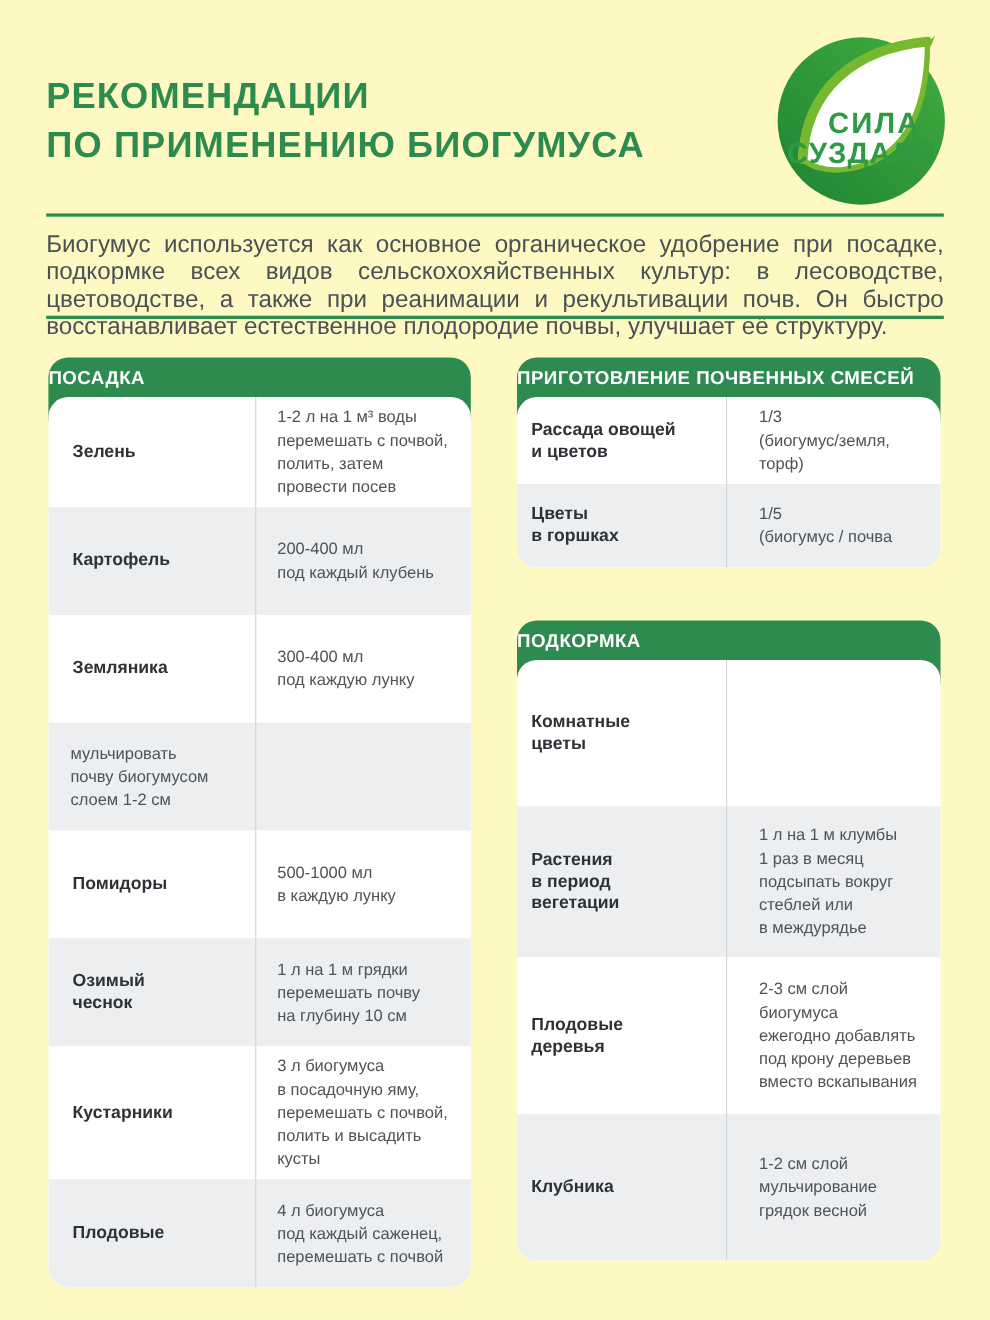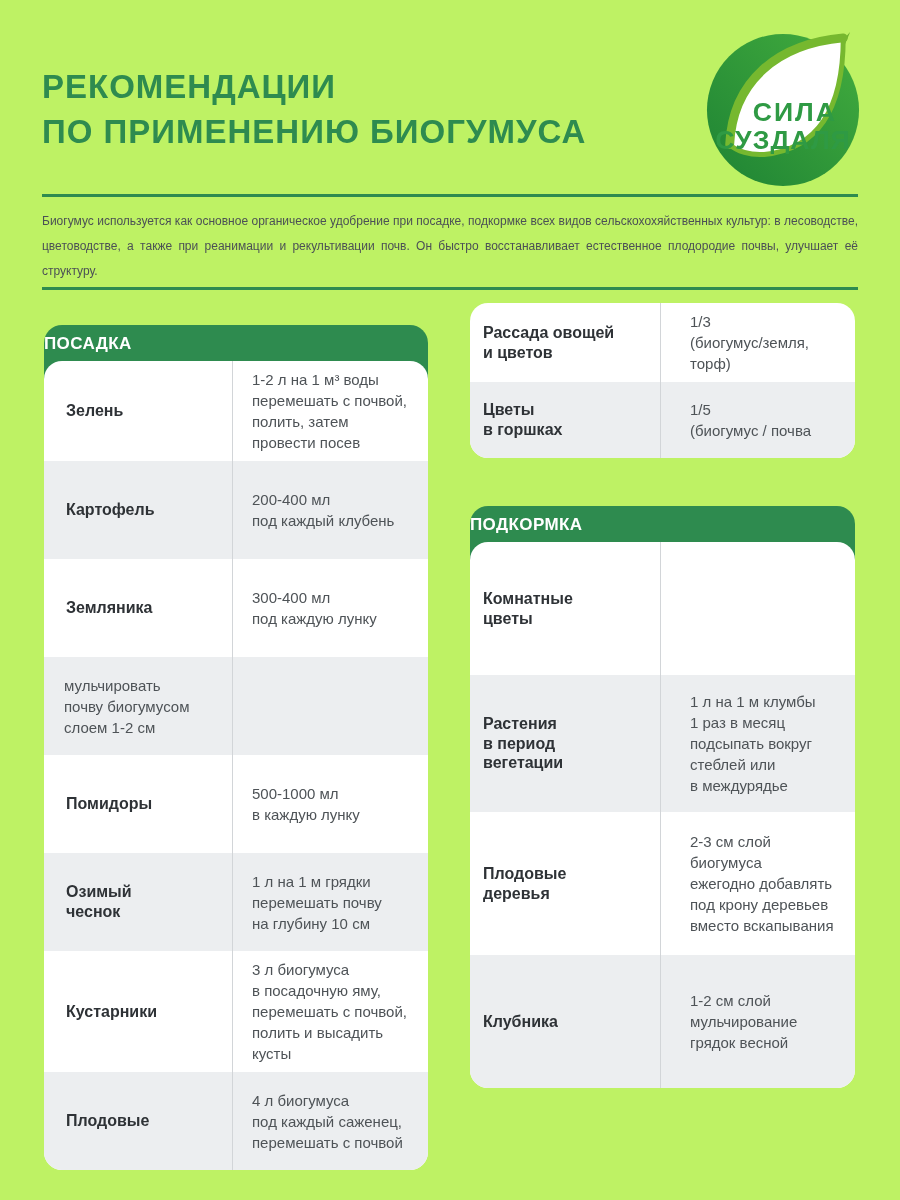--- a/index.html
+++ b/index.html
@@ -9,32 +9,32 @@
     --c-logo-light:#43AD3E;
     --c-logo-text:#2F9A44;
     --c-row-gray:#ECEEF0;
     --c-label:#2E3236;
     --c-value:#4E5357;
     --c-divider:#D2D5D8;
   }
   *{margin:0;padding:0;box-sizing:border-box}
   html,body{background:#fff}
   body{font-family:"Liberation Sans","DejaVu Sans",sans-serif}
-  .page{position:relative;width:900px;height:1200px;background:#bef264;overflow:hidden}
+  .page{position:relative;width:900px;height:1200px;background:#fef9c3;overflow:hidden}
 
   
   .title{position:absolute;left:42px;top:64px;font-size:33px;font-weight:700;
          letter-spacing:1px;line-height:45px;color:var(--c-green)}
   .logo{position:absolute;left:704px;top:30px;width:158px;height:158px}
 
   
   .rule{position:absolute;left:42px;width:816px;height:3px;background:var(--c-green)}
   .rule-top{top:194px}
   .rule-bottom{top:287px}
-  .intro{position:absolute;left:42px;top:209px;width:816px;font-size:12px;
+  .intro{position:absolute;left:42px;top:209px;width:816px;font-size:22px;
          line-height:25px;color:#4B5055;text-align:justify}
 
   
   .col-left{position:absolute;left:44px;top:325px;width:384px}
   .col-right{position:absolute;left:470px;top:325px;width:385px}
 
   
   .card{--split:188px;--lpad:22px;--vpad:20px}
   .col-right .card{--split:190px;--lpad:13px;--vpad:30px}
   .card-head{height:58px;background:var(--c-green);border-radius:18px 18px 0 0;
@@ -146,20 +146,21 @@
           <div class="value">4 л биогумуса
 под каждый саженец,
 перемешать с почвой</div>
         </div>
       </div>
     </section>
   </div>
 
   <div class="col-right">
     <section class="card card-smesi">
+      <div class="card-head">ПРИГОТОВЛЕНИЕ ПОЧВЕННЫХ СМЕСЕЙ</div>
       <div class="card-body">
         <div class="row">
           <div class="label">Рассада овощей
 и цветов</div>
           <div class="value">1/3
 (биогумус/земля,
 торф)</div>
         </div>
         <div class="row">
           <div class="label">Цветы

